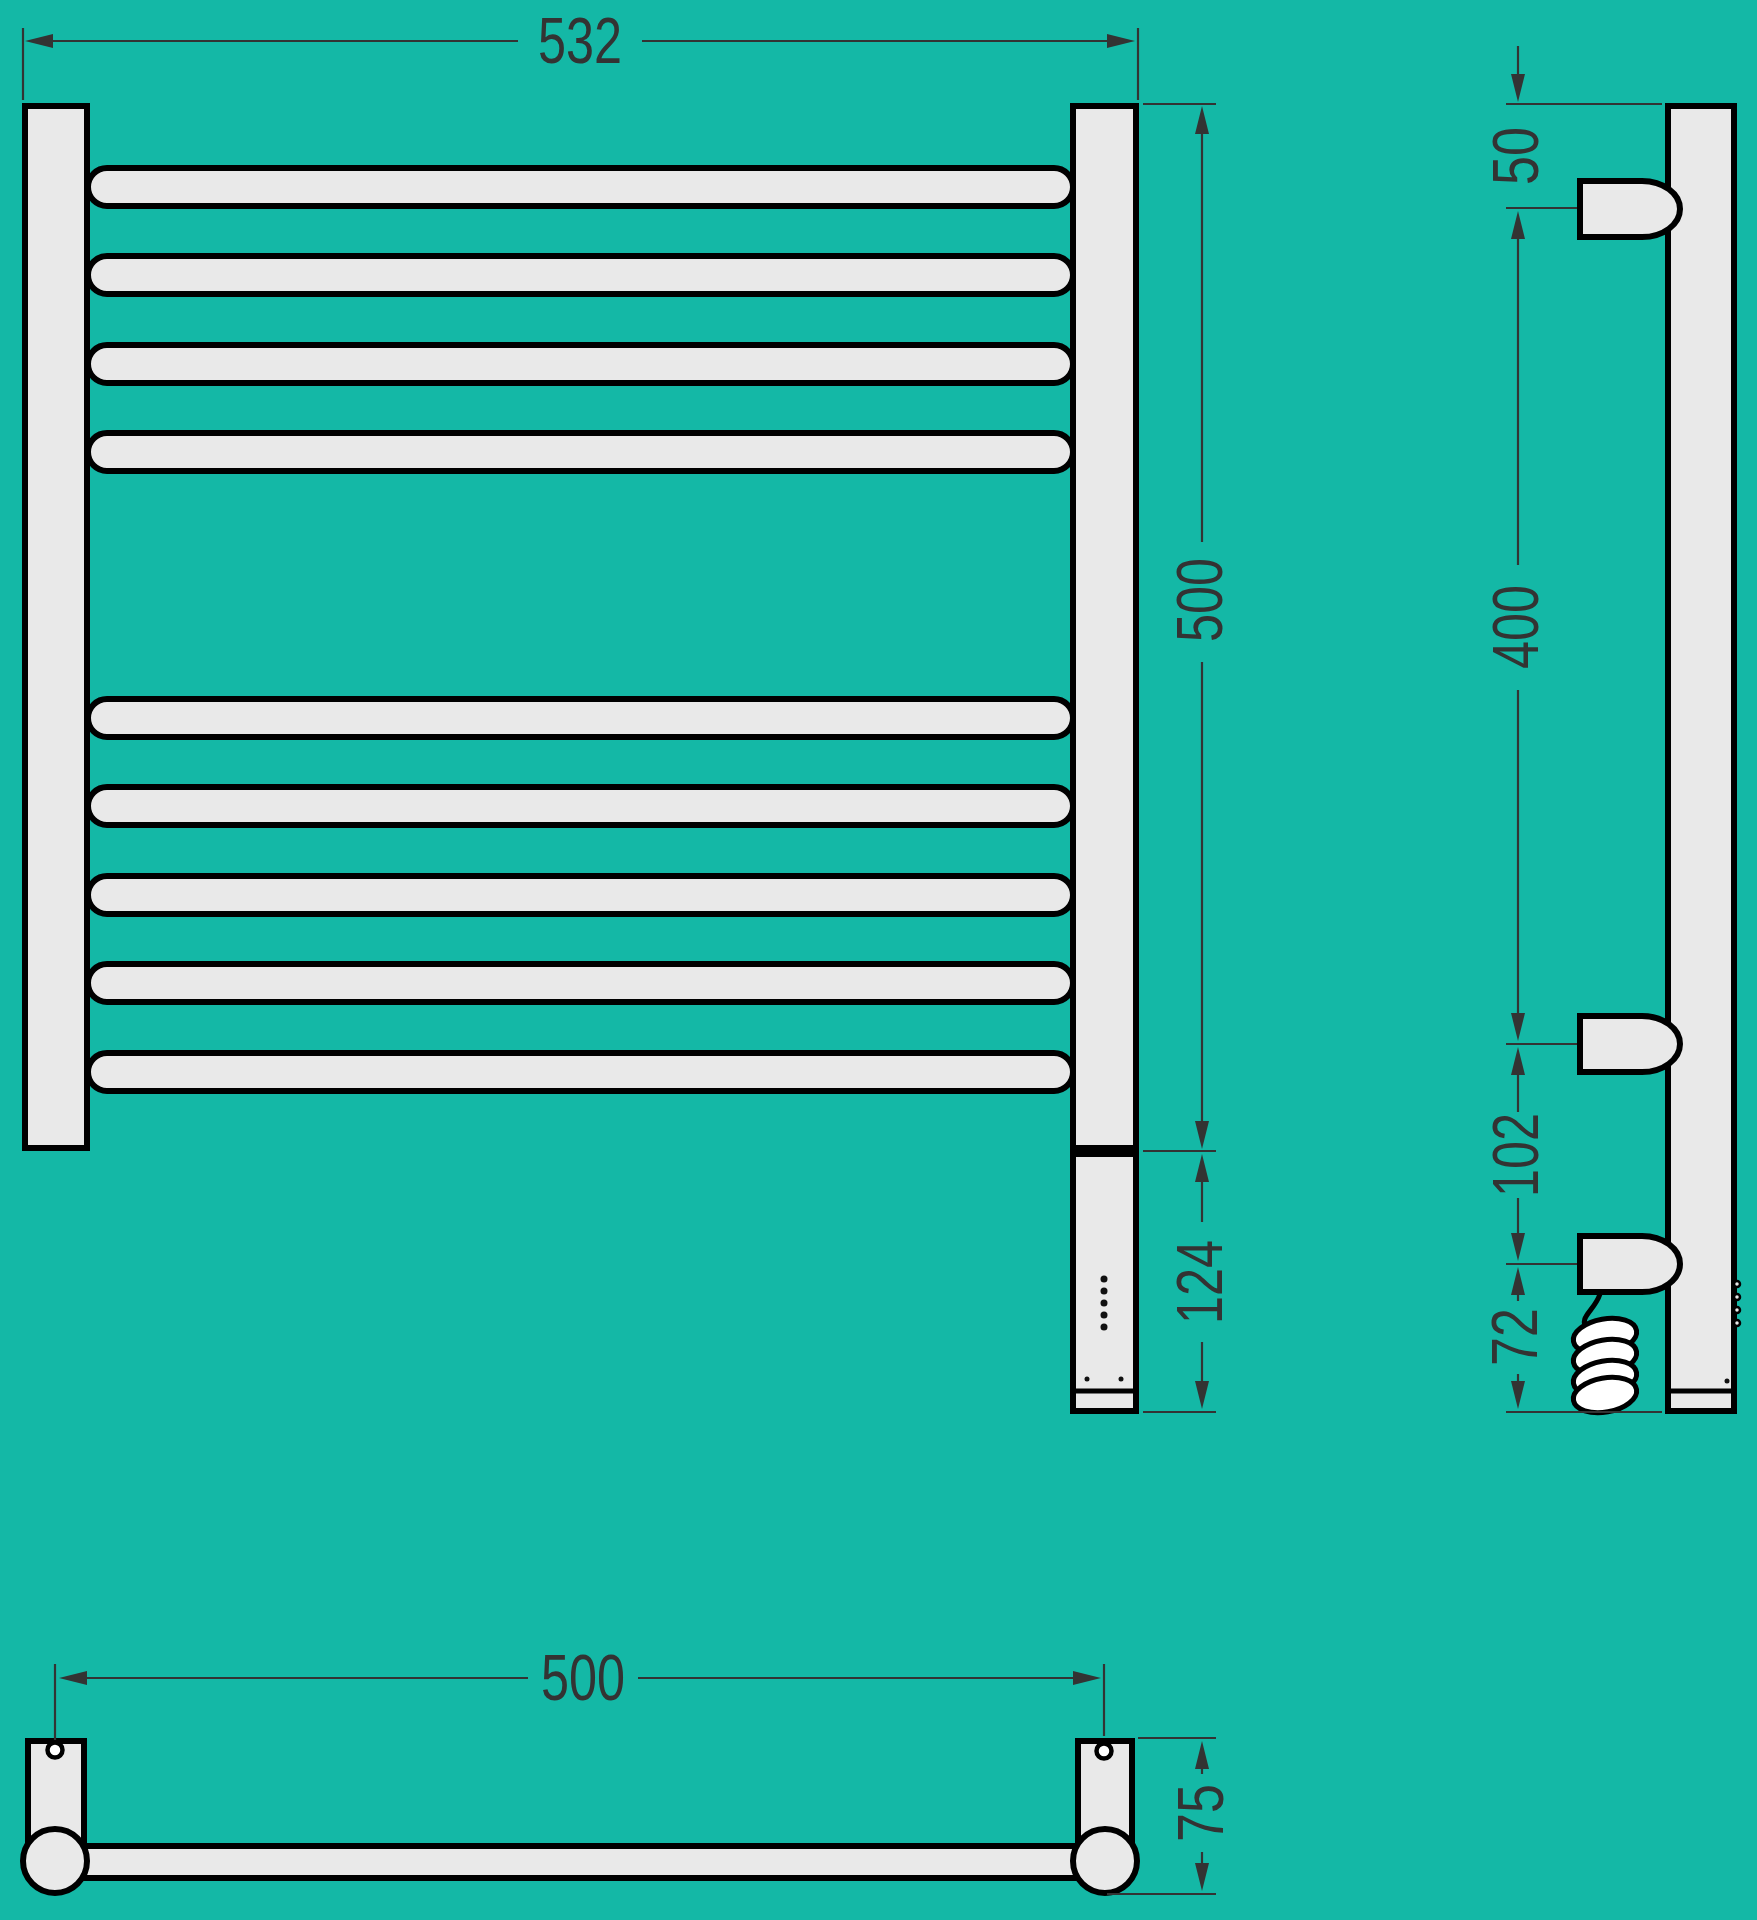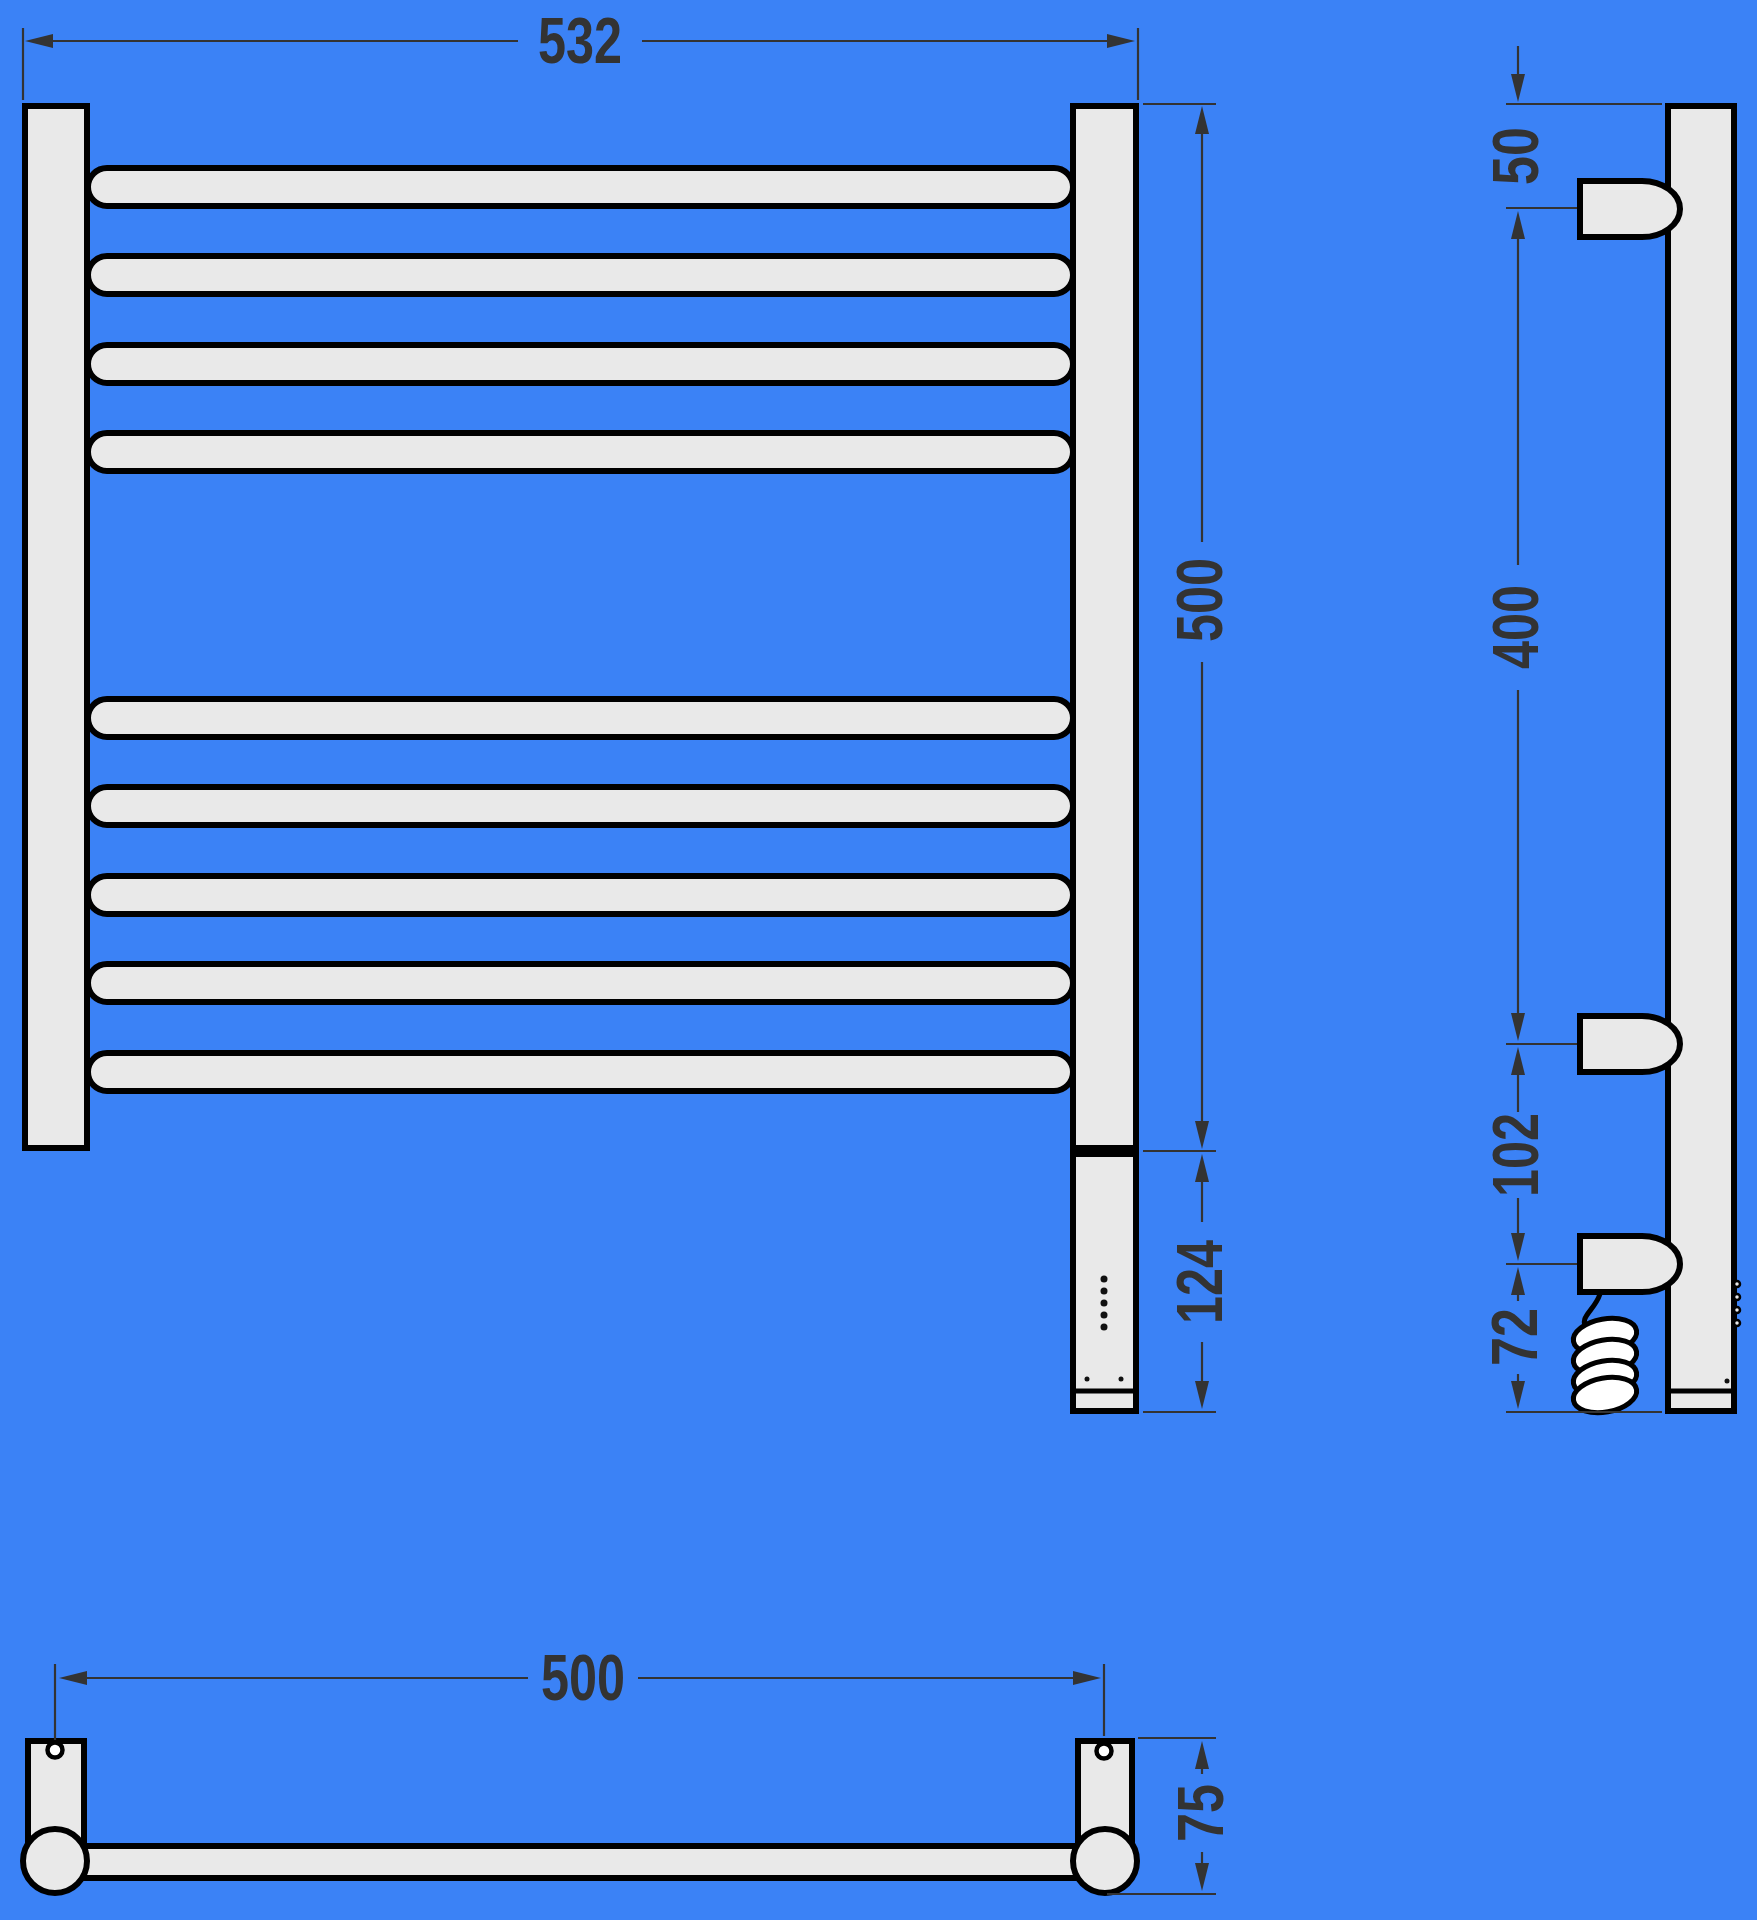--- a/index.html
+++ b/index.html
@@ -1,16 +1,16 @@
 <!DOCTYPE html>
 <html style="--fill: #e9e9e9; --line: #000000; --dim: #333333;"><head>
 <meta charset="utf-8">
 <style>
   html,body{margin:0;padding:0;background:#fff;}
-  .stage{position:relative;width:1757px;height:1920px;background:#3b82f6;overflow:hidden;font-weight:bold;}
+  .stage{position:relative;width:1757px;height:1920px;background:#14b8a6;overflow:hidden;}
   svg{display:block;width:1757px;height:1920px;}
   .part{fill:var(--fill,#e9e9e9);stroke:var(--line,#000);stroke-width:6;}
   .edge{stroke:var(--line,#000);stroke-width:5;fill:none;}
   .cord{stroke:var(--line,#000);stroke-width:5;fill:none;}
   .loop{fill:#fff;stroke:var(--line,#000);stroke-width:5;}
   .dim{stroke:var(--dim,#333);stroke-width:2.2;fill:none;}
   .arrow{fill:var(--dim,#333);stroke:none;}
   .dot{fill:#111;stroke:none;}
   .hole{fill:#fff;stroke:var(--line,#000);stroke-width:4.5;}
   .bump{fill:var(--fill,#e9e9e9);stroke:var(--line,#000);stroke-width:2.5;}

